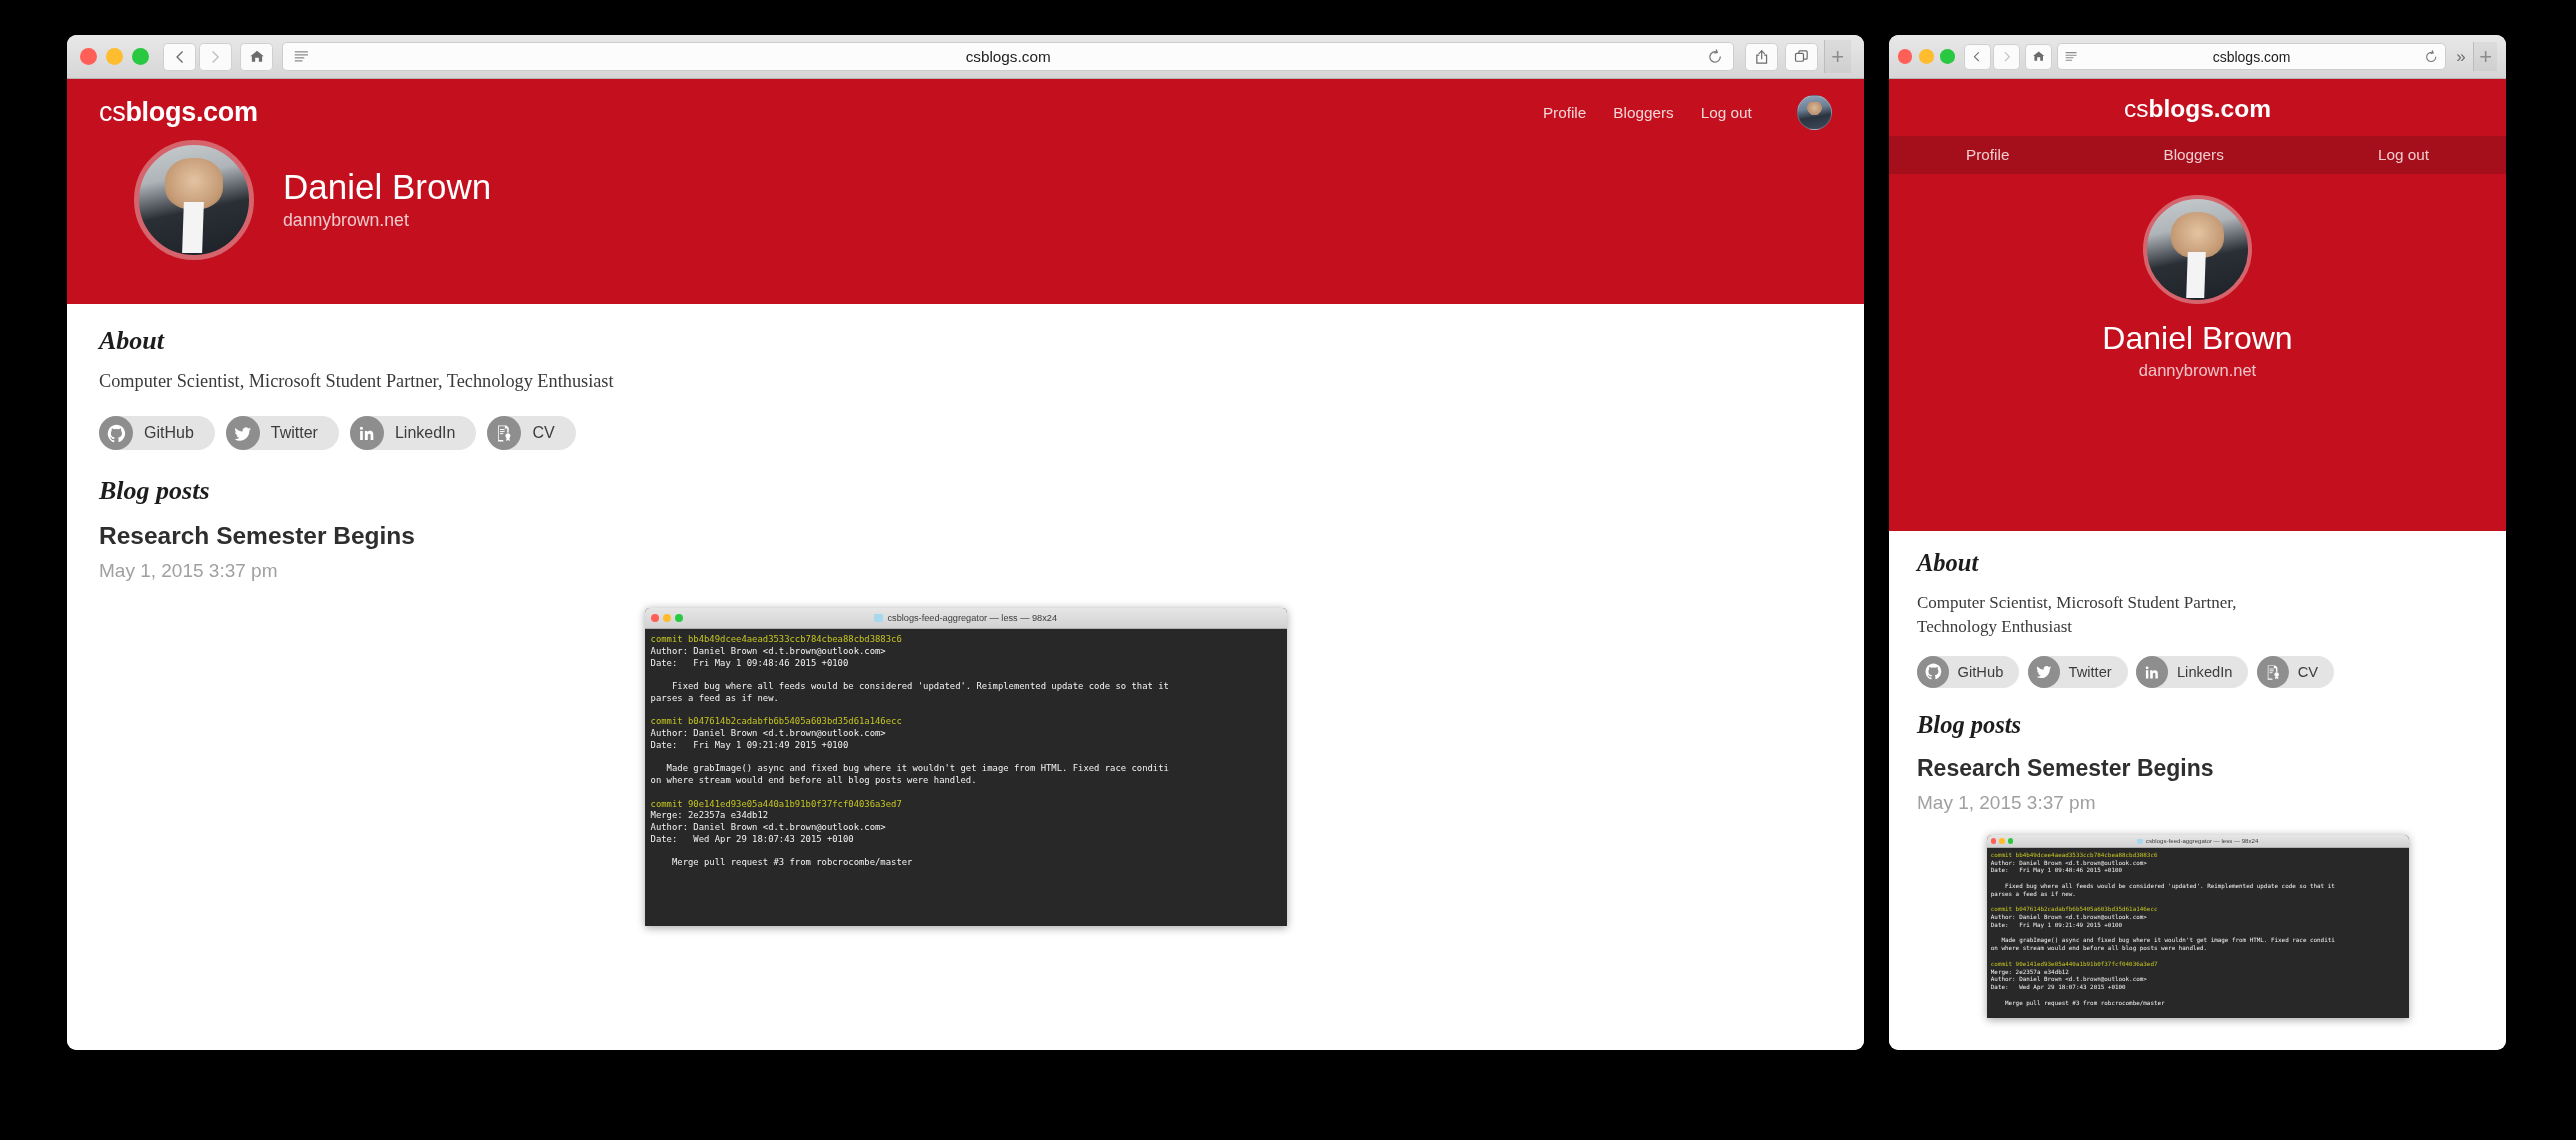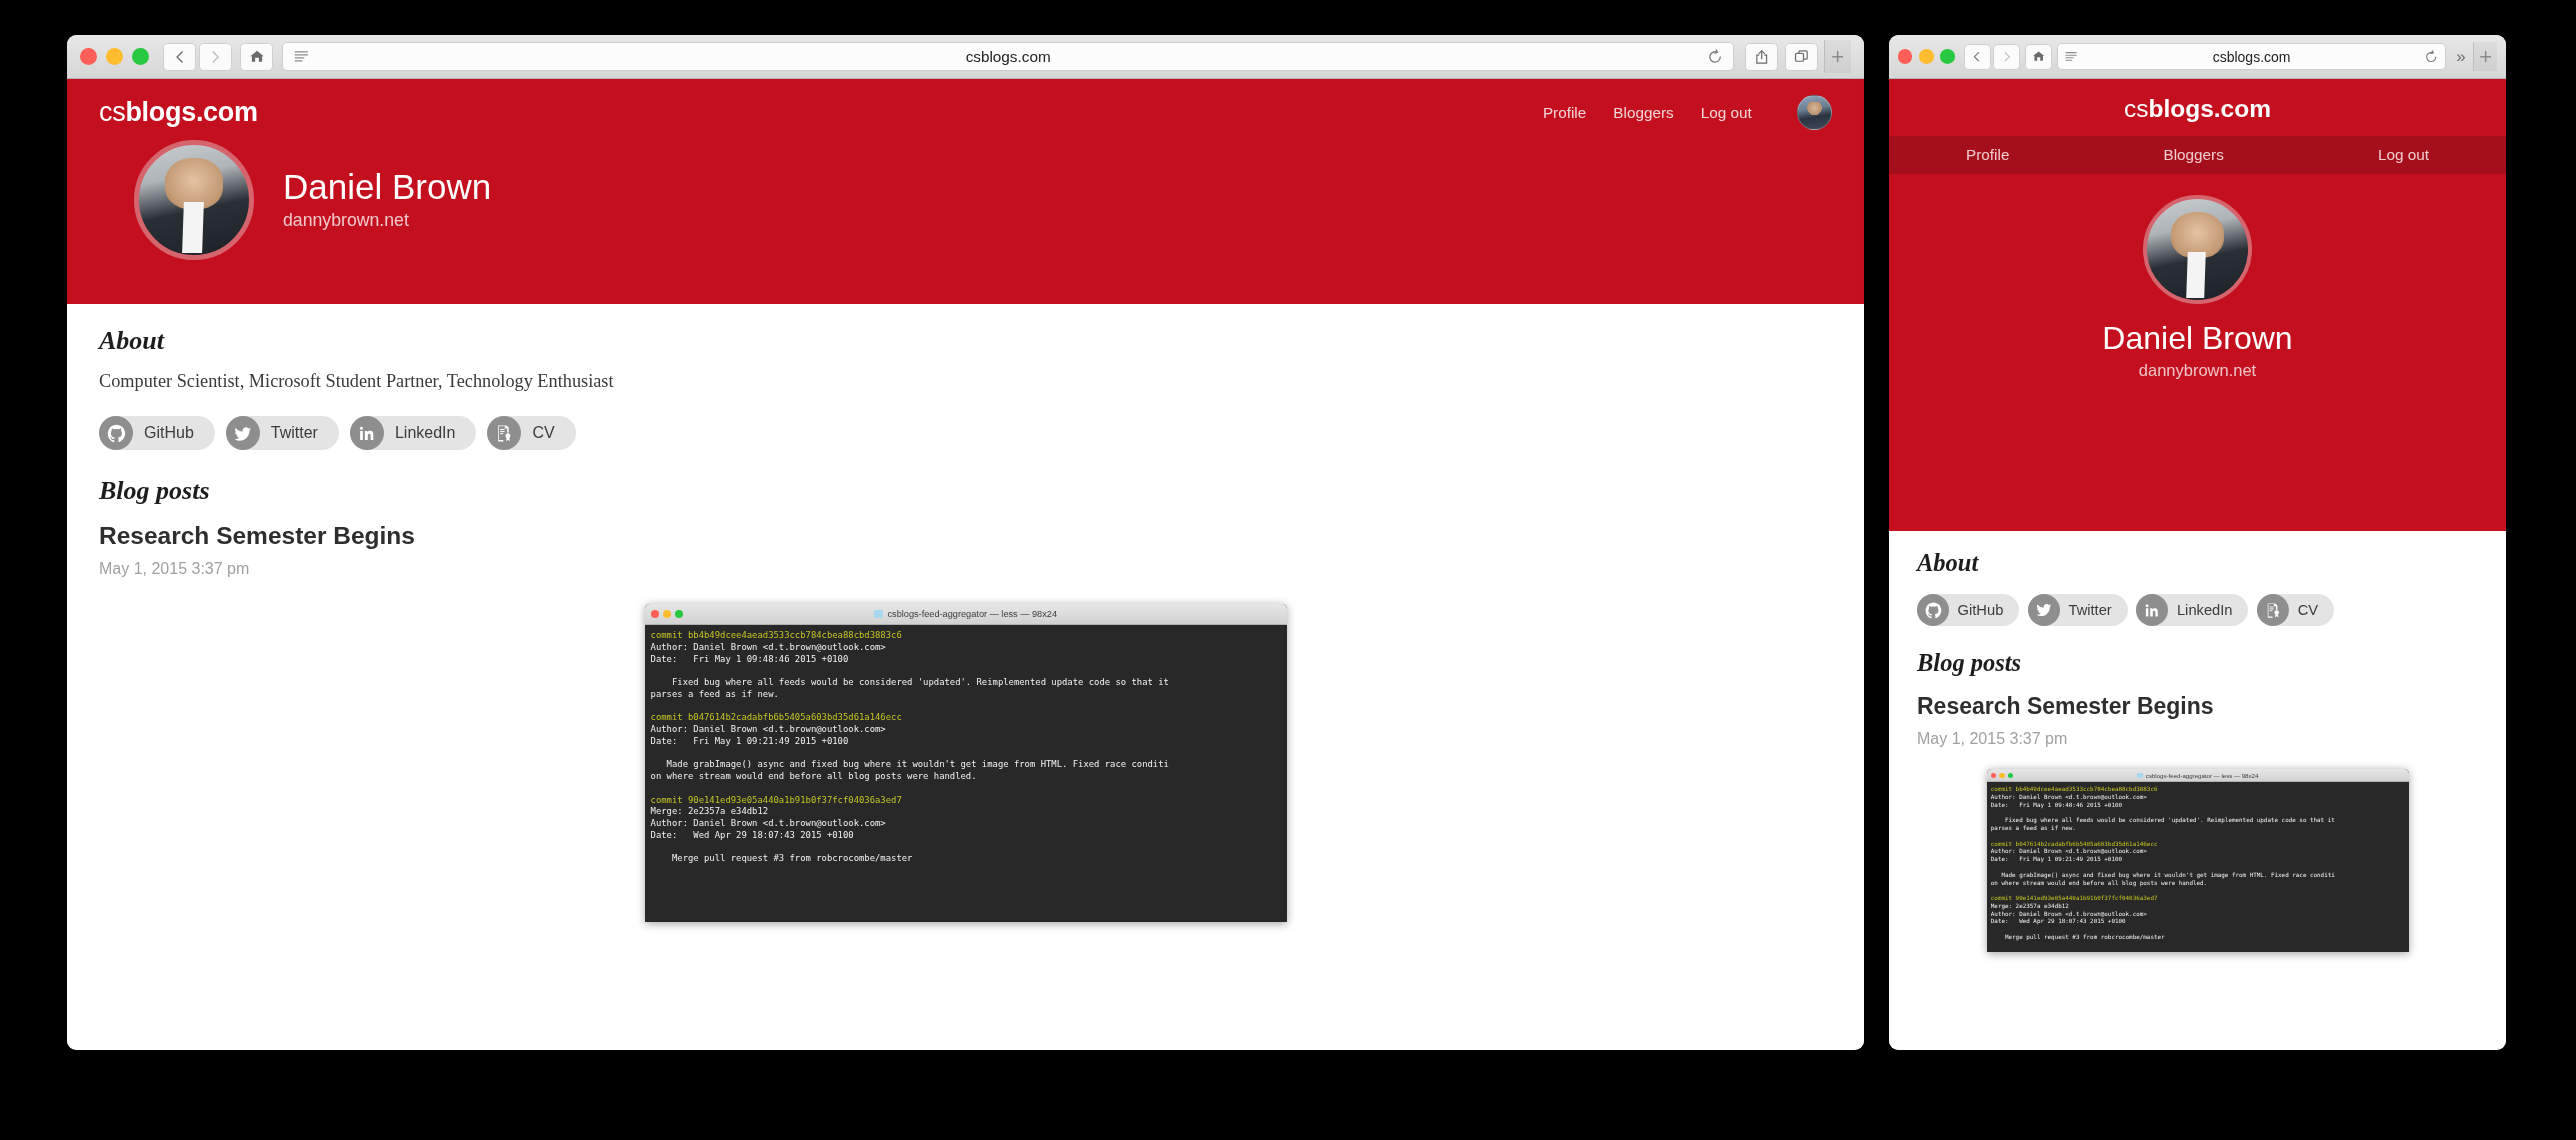--- a/index.html
+++ b/index.html
@@ -149,21 +149,21 @@
   }
   .pill .ic {
     width: 34px; height: 34px; border-radius: 50%;
     background: #8e8e8e;
     display: flex; align-items: center; justify-content: center;
     flex: none; color: #fff;
   }
   .pill .lb { margin-left: 11px; font-size: 16px; color: #3c3c3c; }
 
   .post-title { font-size: 24.5px; font-weight: 600; color: #2e2e2e; margin-top: 16px; }
-  .post-date { font-size: 16px; color: #a0a0a0; margin-top: 9.8px; }
+  .post-date { font-size: 19px; color: #a0a0a0; margin-top: 9.8px; }
 
   
   .terminal {
     background: #282828;
     border-radius: 4.9px 4.9px 0 0;
     overflow: hidden;
     box-shadow: 0 1.8px 8.6px rgba(0,0,0,.35);
   }
   .term-bar {
     height: 21px;
@@ -436,20 +436,24 @@
         </div>
         <div class="m-avatar-wrap">
           <div class="avatar-lg" style="width:109px;height:109px;border-width:4.9px;"></div>
         </div>
         <div class="m-name">Daniel Brown</div>
         <div class="m-url">dannybrown.net</div>
       </div>
 
       <div class="m-content">
         <h2 class="section" style="font-size:24.5px;">About</h2>
+        <div class="about-text" style="font-size:17px;">
+          <div>Computer Scientist, Microsoft Student Partner,</div>
+          <div>Technology Enthusiast</div>
+        </div>
 
         <div class="pills" style="gap:8.6px;margin-top:17px;">
           <div class="pill" style="height:32px;padding-right:16px;">
             <span class="ic" style="width:32px;height:32px;">
               <svg width="19" height="19" viewBox="0 0 24 24" fill="currentColor">
                   <path d="M12 2C6.5 2 2 6.6 2 12.2c0 4.5 2.9 8.3 6.8 9.7.5.1.7-.2.7-.5v-1.8c-2.8.6-3.4-1.4-3.4-1.4-.4-1.2-1.1-1.5-1.1-1.5-.9-.6.1-.6.1-.6 1 .1 1.5 1 1.5 1 .9 1.6 2.4 1.1 3 .9.1-.7.3-1.1.6-1.4-2.2-.3-4.6-1.1-4.6-5 0-1.1.4-2 1-2.7-.1-.3-.4-1.3.1-2.7 0 0 .8-.3 2.7 1a9 9 0 0 1 5 0c1.9-1.3 2.7-1 2.7-1 .5 1.4.2 2.4.1 2.7.6.7 1 1.6 1 2.7 0 3.9-2.4 4.7-4.6 5 .4.3.7.9.7 1.9v2.8c0 .3.2.6.7.5 3.9-1.4 6.8-5.2 6.8-9.7C22 6.6 17.5 2 12 2z"></path>
                 </svg>
             </span>
             <span class="lb" style="font-size:14.7px;margin-left:8.6px;">GitHub</span>
           </div>

